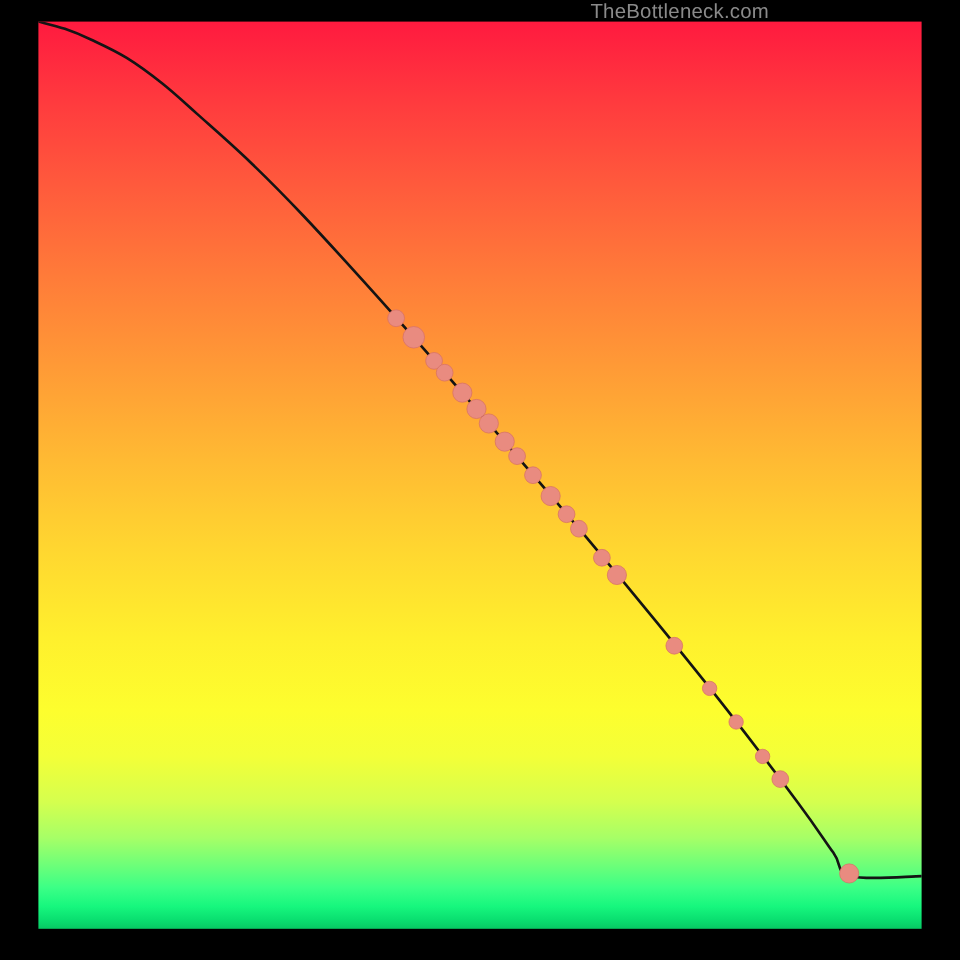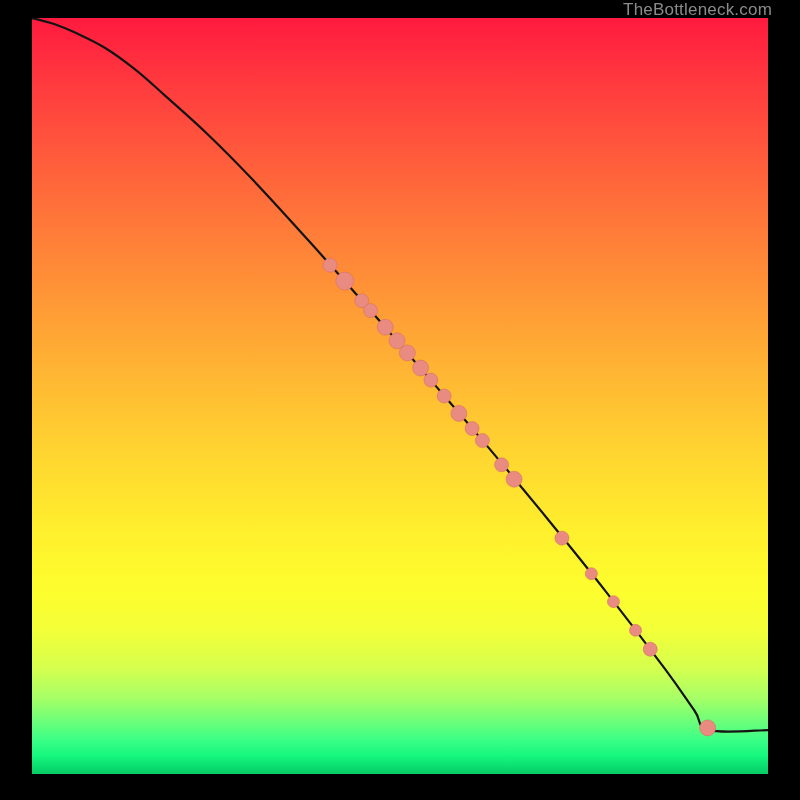--- a/index.html
+++ b/index.html
@@ -45,21 +45,21 @@
   }
   #watermark {
     position: absolute;
     top: 0px;
     right: 28px;
     width: 280px;
     height: 20px;
     color: #8a8a8a;
     font-size: 17px;
     font-weight: 500;
-    text-align: right;
+    text-align: left;
     letter-spacing: 0.2px;
     white-space: nowrap;
   }
   #plot {
     position: absolute;
     left: 32px;
     top: 18px;
     width: 736px;
     height: 756px;
   }

